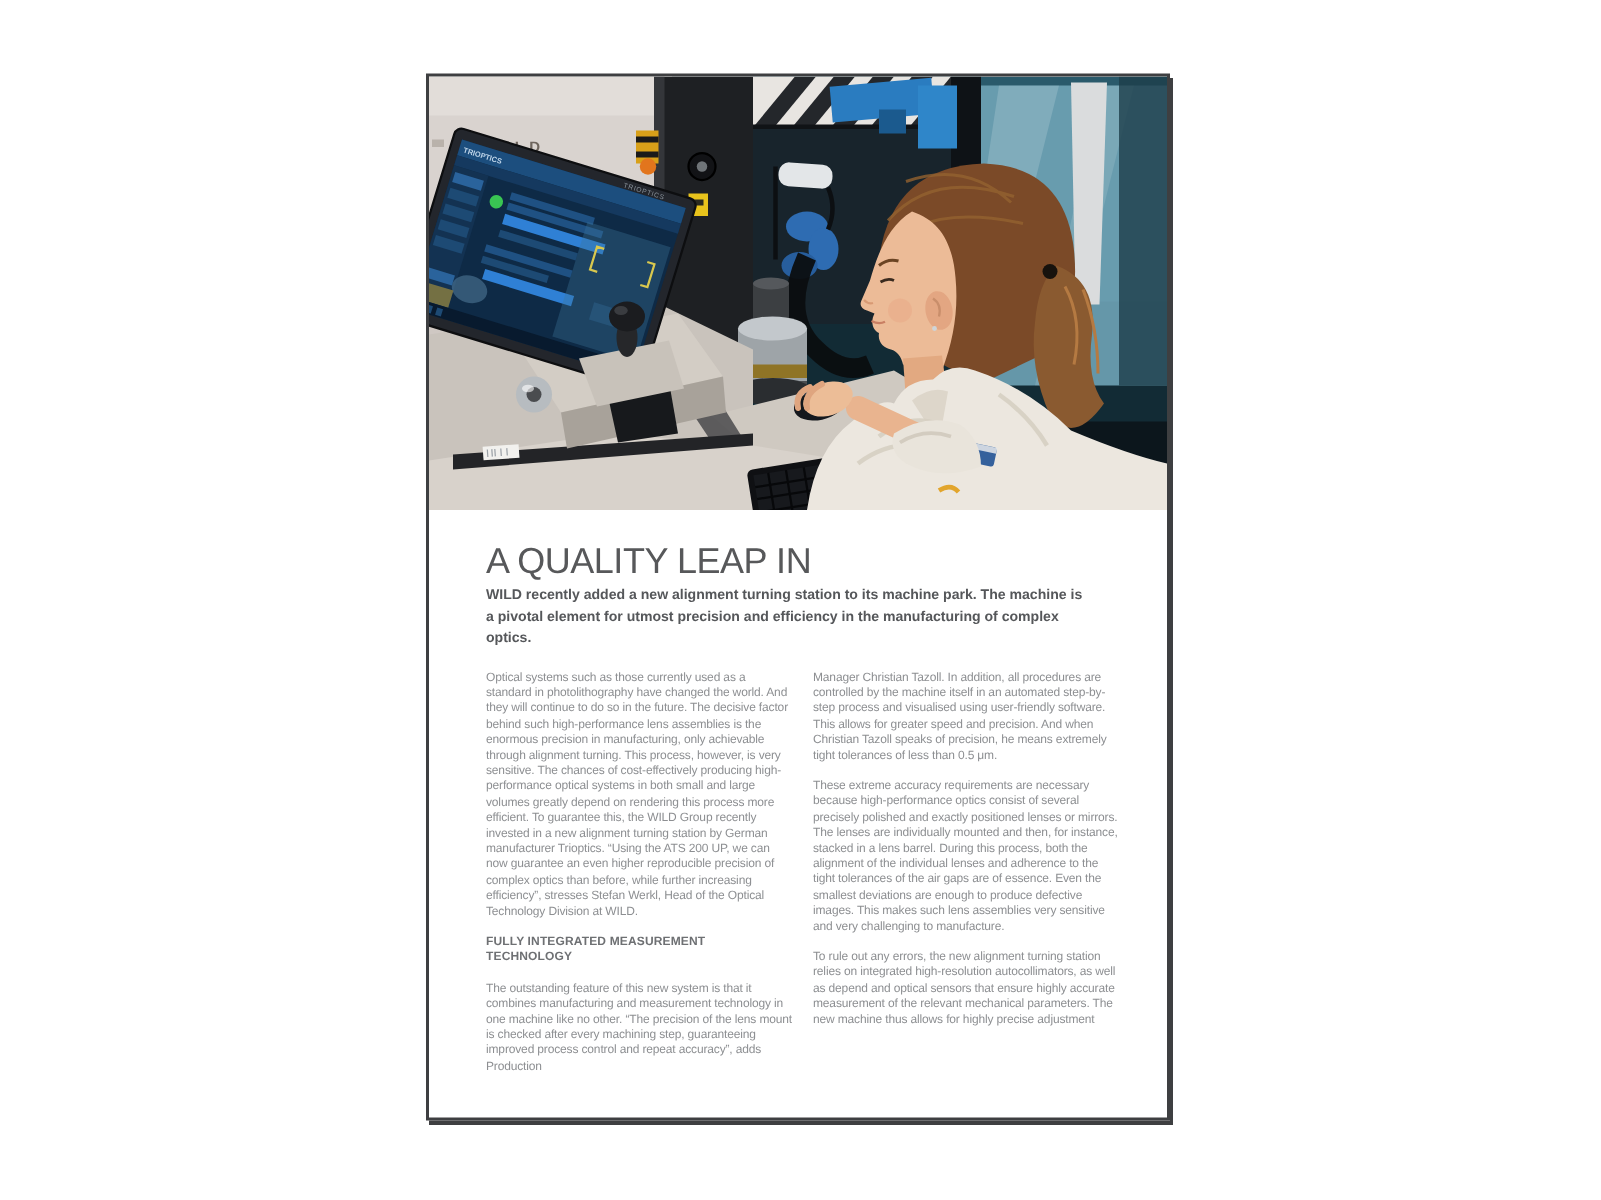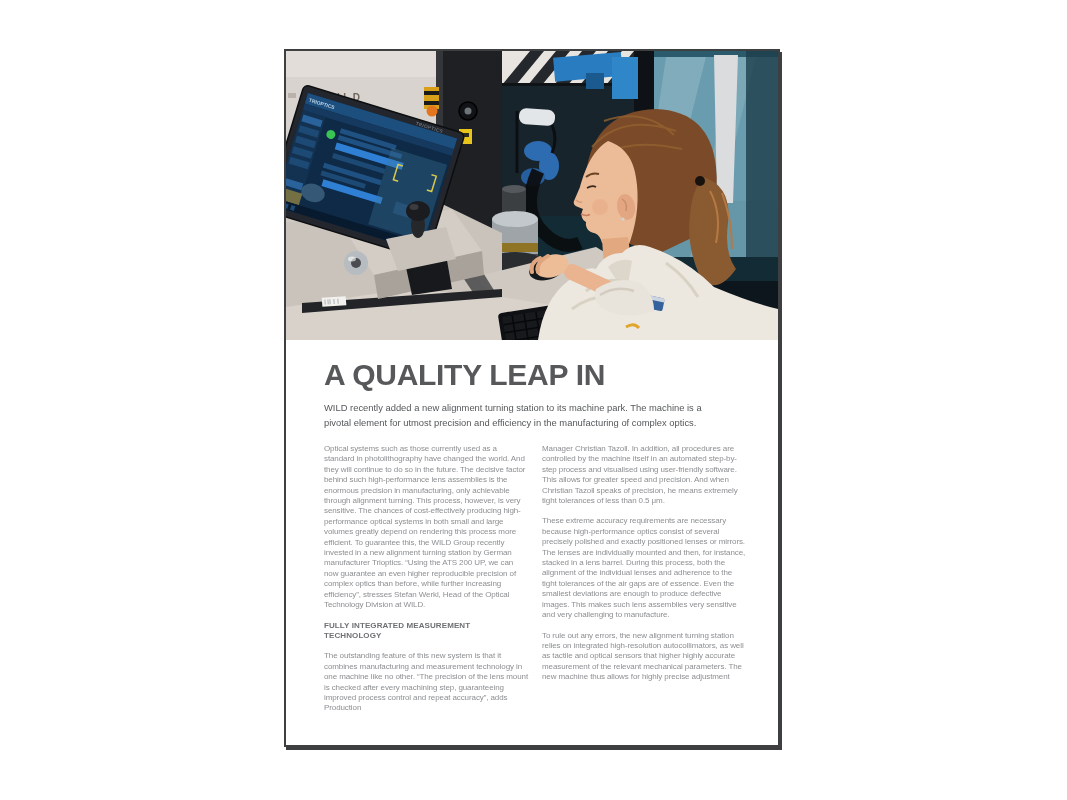--- a/index.html
+++ b/index.html
@@ -11,28 +11,28 @@
     background:#ffffff; border:2px solid #3e3f41;
     box-shadow:2px 3px 0 #3e3f41;
     overflow:hidden;
   }
 
   .hero { display:block; width:492px; height:289px; }
 
   .text-area { padding:22px 32px 0 38px; }
 
   h1.headline {
-    font-size:30px; line-height:26px; font-weight:bold;
+    font-size:24px; line-height:26px; font-weight:normal;
     color:#57585a; letter-spacing:-0.3px;
   }
   h1.headline span { display:block; }
 
   .standfirst {
-    margin-top:13px; max-width:404px;
-    font-size:9.4px; line-height:14.5px; font-weight:normal;
+    margin-top:1px; max-width:404px;
+    font-size:9.4px; line-height:14.5px; font-weight:bold;
     color:#55575a;
   }
 
   .columns { display:flex; gap:14px; margin-top:14px; }
   .col { width:207px; font-size:8px; line-height:10.4px; color:#8d8f92; letter-spacing:-0.1px; }
   .col p { margin:0 0 10px 0; }
   .col .subhead {
     font-weight:bold; color:#6e7073; letter-spacing:0.1px; margin:0;
   }
   .col p.after-subhead { margin-top:10px; }
@@ -241,19 +241,19 @@
 
       <div class="columns">
         <div class="col">
           <p>Optical systems such as those currently used as a standard in photolithography have changed the world. And they will continue to do so in the future. The decisive factor behind such high-performance lens assemblies is the enormous precision in manufacturing, only achievable through alignment turning. This process, however, is very sensitive. The chances of cost-effectively producing high-performance optical systems in both small and large volumes greatly depend on rendering this process more efficient. To guarantee this, the WILD Group recently invested in a new alignment turning station by German manufacturer Trioptics. “Using the ATS 200 UP, we can now guarantee an even higher reproducible precision of complex optics than before, while further increasing efficiency”, stresses Stefan Werkl, Head of the Optical Technology Division at WILD.</p>
           <p class="subhead">FULLY INTEGRATED MEASUREMENT TECHNOLOGY</p>
           <p class="after-subhead">The outstanding feature of this new system is that it combines manufacturing and measurement technology in one machine like no other. “The precision of the lens mount is checked after every machining step, guaranteeing improved process control and repeat accuracy”, adds Production</p>
         </div>
         <div class="col">
           <p>Manager Christian Tazoll. In addition, all procedures are controlled by the machine itself in an automated step-by-step process and visualised using user-friendly software. This allows for greater speed and precision. And when Christian Tazoll speaks of precision, he means extremely tight tolerances of less than 0.5 μm.</p>
           <p>These extreme accuracy requirements are necessary because high-performance optics consist of several precisely polished and exactly positioned lenses or mirrors. The lenses are individually mounted and then, for instance, stacked in a lens barrel. During this process, both the alignment of the individual lenses and adherence to the tight tolerances of the air gaps are of essence. Even the smallest deviations are enough to produce defective images. This makes such lens assemblies very sensitive and very challenging to manufacture.</p>
-          <p>To rule out any errors, the new alignment turning station relies on integrated high-resolution autocollimators, as well as tactile and optical sensors that higher highly accurate measurement of the relevant mechanical parameters. The new machine thus allows for highly precise adjustment</p>
+          <p>To rule out any errors, the new alignment turning station relies on integrated high-resolution autocollimators, as well as depend and optical sensors that ensure highly accurate measurement of the relevant mechanical parameters. The new machine thus allows for highly precise adjustment</p>
         </div>
       </div>
     </div>
 
   </div>
 </div>
 
 </body></html>

